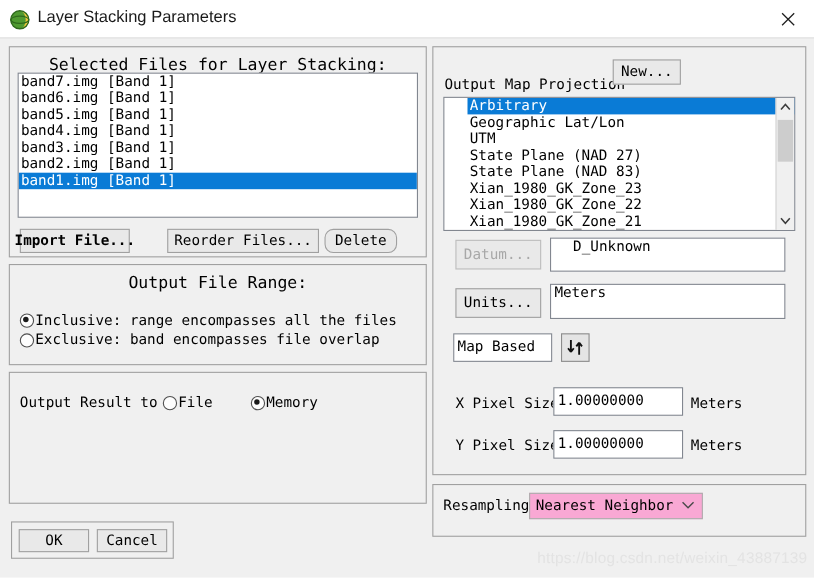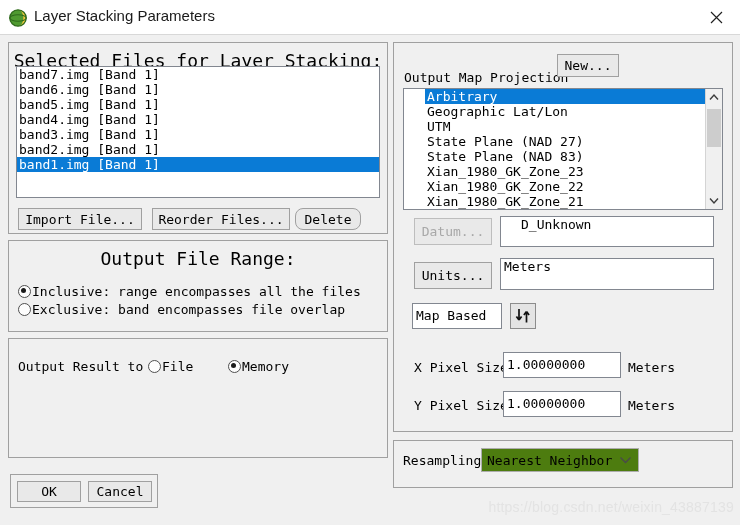--- a/index.html
+++ b/index.html
@@ -59,21 +59,21 @@
     position: absolute;
     background: #f0f0f0;
     border: 1px solid #a0a0a0;
     box-sizing: border-box;
   }
 
   .centered-label {
     position: absolute;
     left: 0; right: 0;
     text-align: center;
-    font-size: 18px;
+    font-size: 15px;
     color: #000;
     white-space: nowrap;
   }
 
   .lbl {
     position: absolute;
     font-size: 13px;
     color: #000;
     white-space: nowrap;
   }
@@ -185,21 +185,21 @@
   }
   .radio-label {
     font-size: 13px;
     color: #000;
     margin-left: 1px;
   }
 
   
   .combo {
     position: absolute;
-    background: #4d7c0f;
+    background: #f9a8d4;
     border: 1px solid #adadad;
     box-sizing: border-box;
     font-size: 13px;
     color: #000;
     display: flex;
     align-items: center;
     cursor: default;
   }
   .combo .cval { padding-left: 5px; white-space: nowrap; }
   .combo .carrow {
@@ -259,21 +259,21 @@
   <div class="listbox" style="left:16px; top:66px; width:364px; height:132px;">
     <div class="listrow">band7.img [Band 1]</div>
     <div class="listrow">band6.img [Band 1]</div>
     <div class="listrow">band5.img [Band 1]</div>
     <div class="listrow">band4.img [Band 1]</div>
     <div class="listrow">band3.img [Band 1]</div>
     <div class="listrow">band2.img [Band 1]</div>
     <div class="listrow sel">band1.img [Band 1]</div>
   </div>
 
-  <div class="btn" style="left:18px; top:208px; width:124px; height:22px;">Import File...</div>
+  <div class="btn" style="left:18px; top:208px; width:100px; height:22px;font-weight:bold;">Import File...</div>
   <div class="btn" style="left:152px; top:208px; width:138px; height:22px;">Reorder Files...</div>
   <div class="btn" style="left:295px; top:208px; width:66px; height:22px;border-radius:8px;">Delete</div>
 
   <div class="frame" style="left:8px; top:240px; width:380px; height:92px;"></div>
   <div class="centered-label" style="top:248px; left:8px; width:380px;">Output File Range:</div>
 
   <div class="radio-wrap" style="left:18px; top:284px;">
     <span class="radio on"></span>
     <span class="radio-label">Inclusive: range encompasses all the files</span>
   </div>

